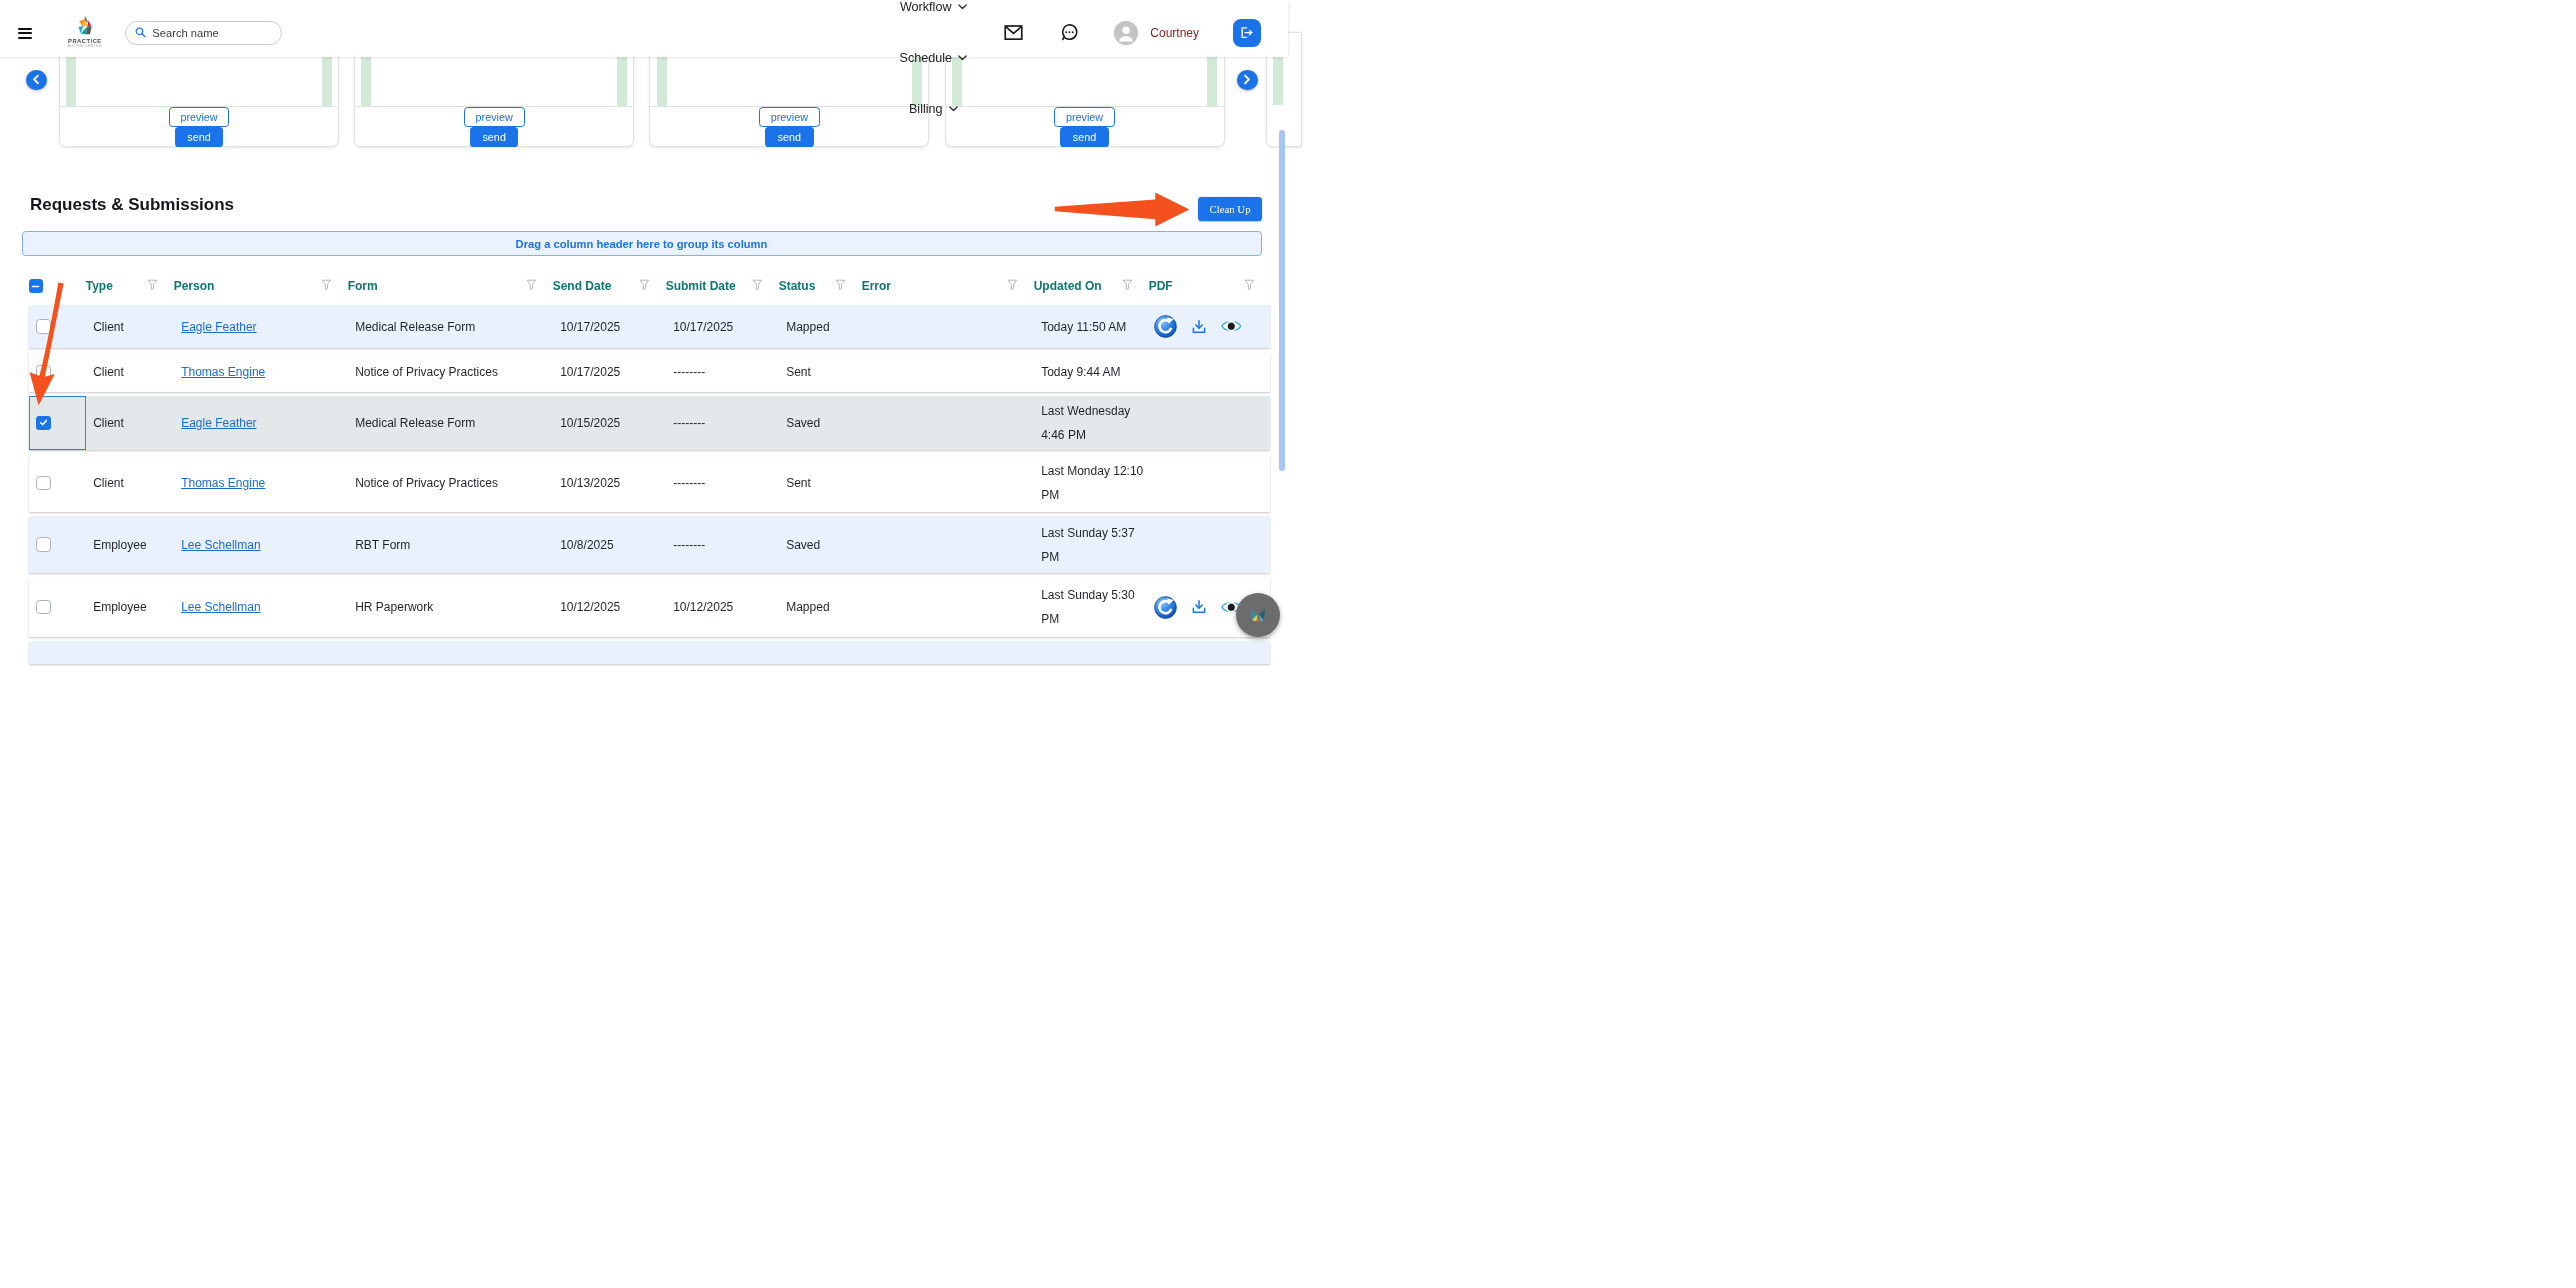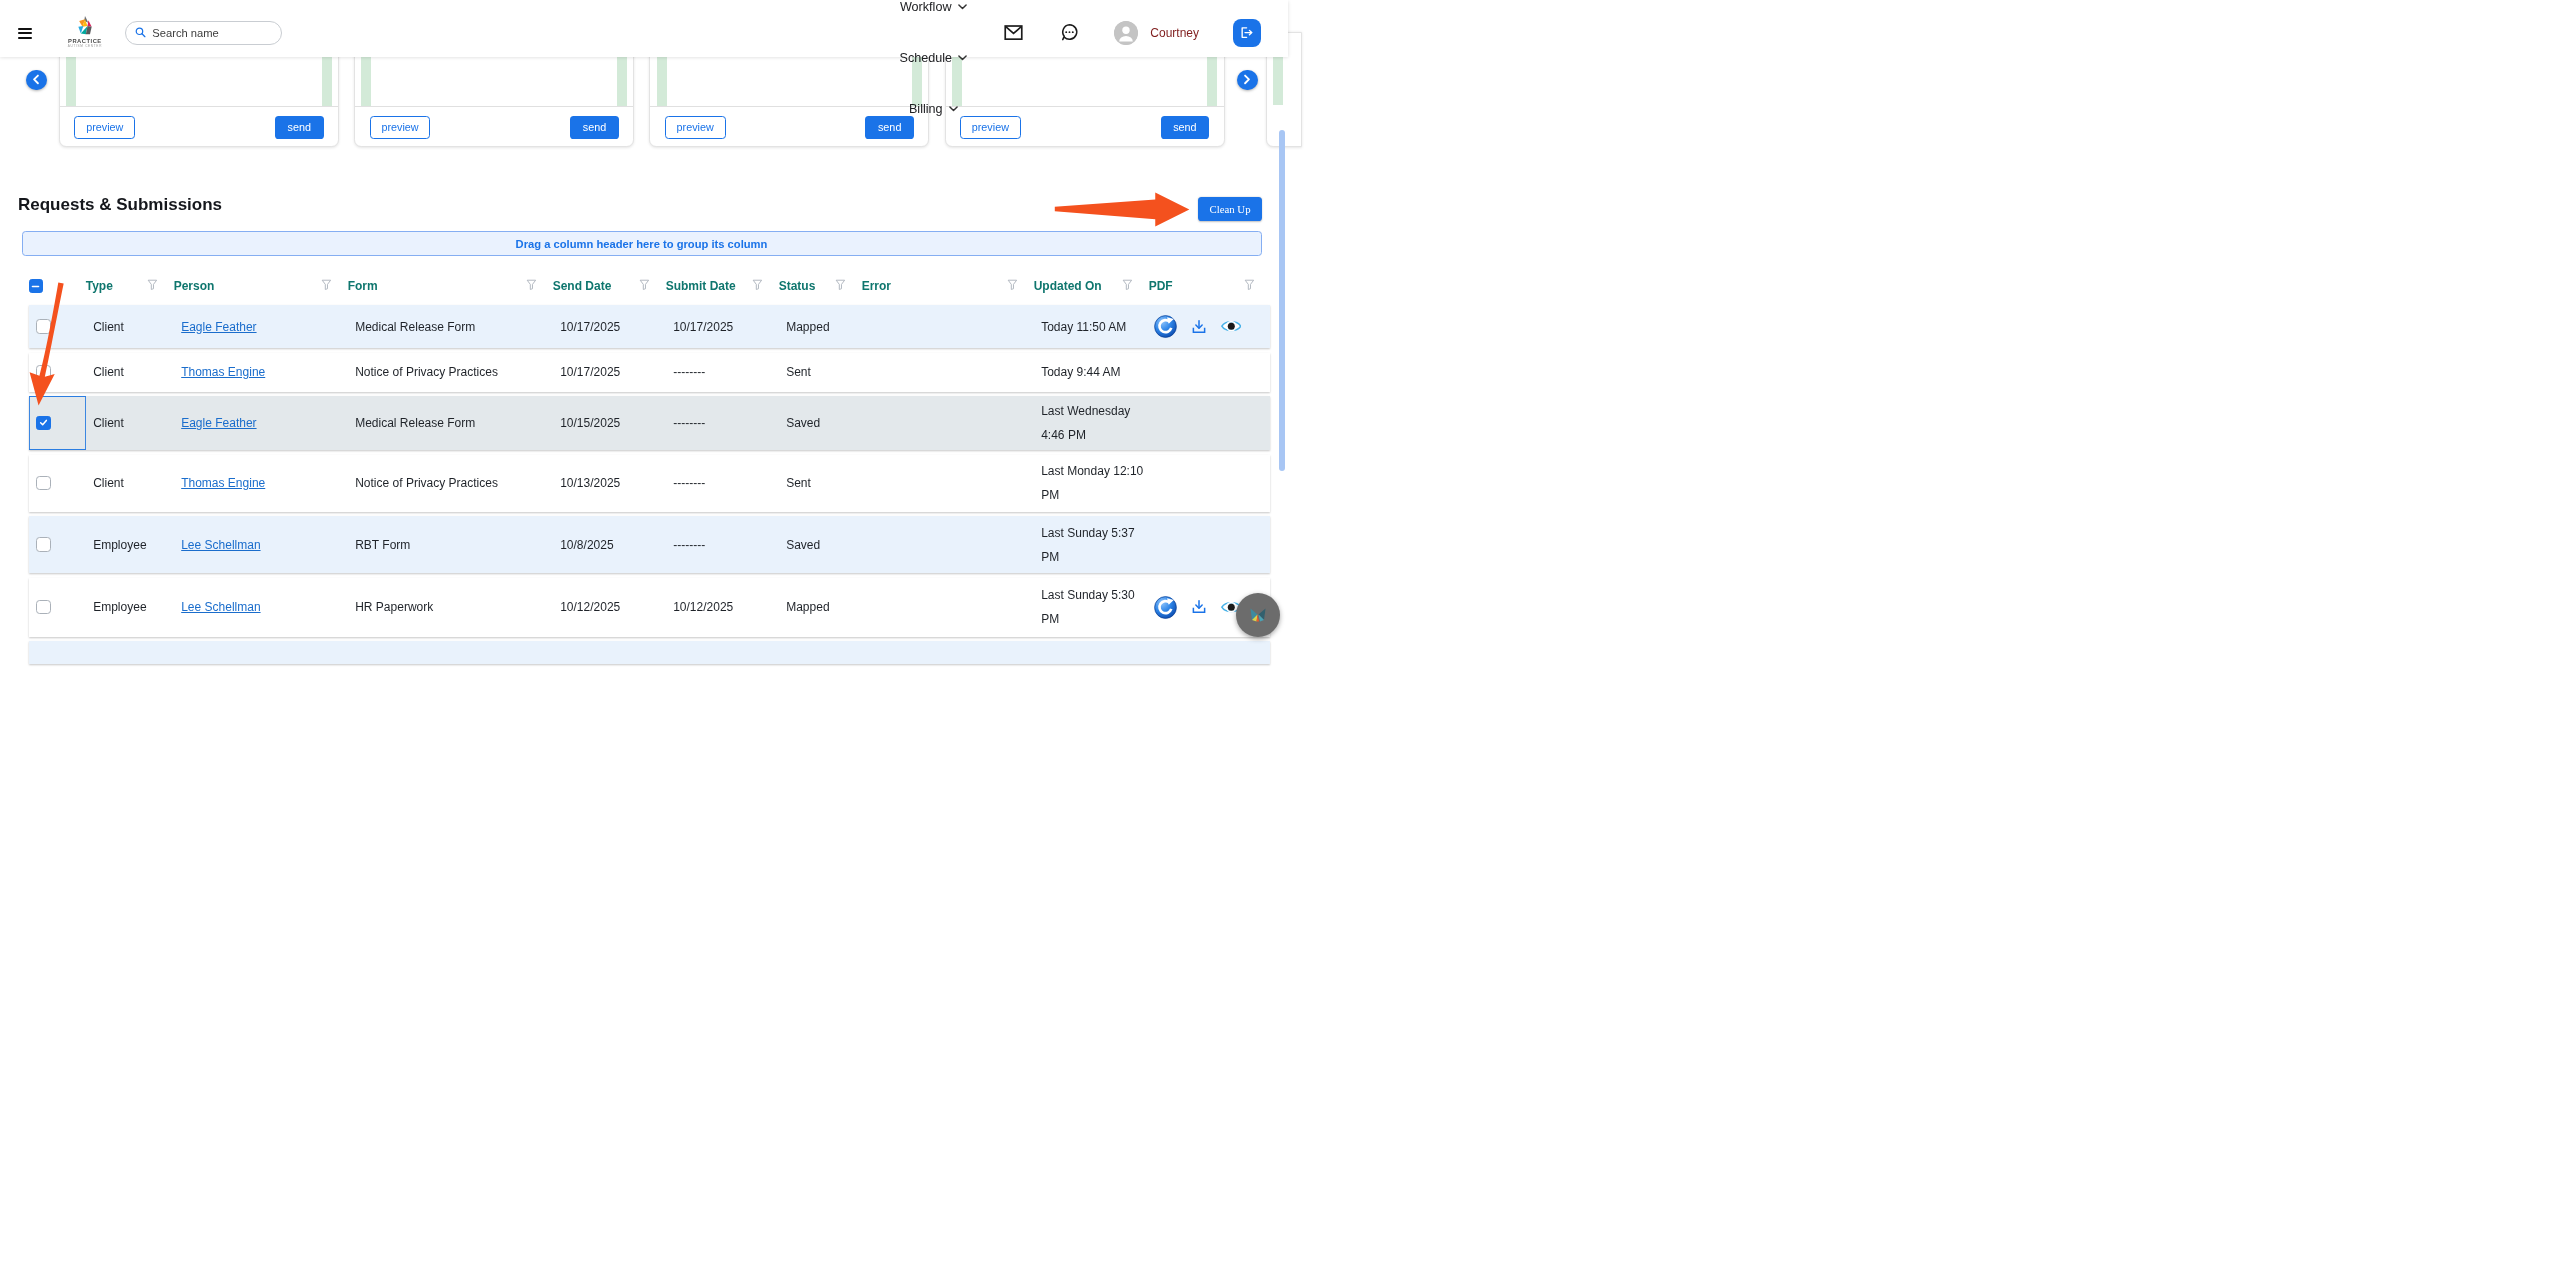--- a/index.html
+++ b/index.html
@@ -29,35 +29,35 @@
     display:flex; align-items:center; justify-content:center; cursor:pointer; }
 
   
   .carousel { position:absolute; left:0; top:57px; width:1288px; height:135px; }
   .cards { position:absolute; left:59px; top:-25px; display:flex; gap:15.2px; }
   .card { width:280px; height:115px; background:#fff; border:0.9px solid #e3e3e3; border-radius:7.2px;
     box-shadow:0 0.9px 2.7px rgba(0,0,0,.1); position:relative; }
   .card-preview { position:relative; height:74px; border-bottom:0.9px solid #e0e0e0; overflow:hidden; border-radius:7.2px 7.2px 0 0; }
   .gbar { position:absolute; top:0; bottom:0; width:10px; background:var(--green); }
   .gbar.l { left:6.3px; } .gbar.r { right:6.3px; }
-  .card-actions { height:40px; display:flex; align-items:center; justify-content:space-between; padding:0 14.4px; }
+  .card-actions { height:40px; display:flex; align-items:center; justify-content:space-between; padding:0 14.4px;flex-direction:column; }
   .btn-preview { height:23px; padding:0 10.8px; font-size:10.8px; color:var(--accent); background:#fff;
     border:0.9px solid var(--accent); border-radius:3.6px; cursor:pointer; font-family:inherit; }
   .btn-send { height:23px; padding:0 12.6px; font-size:10.8px; color:#fff; background:var(--accent);
     border:none; border-radius:3.6px; cursor:pointer; font-family:inherit; }
   .card-sliver { position:absolute; left:1266px; top:-25px; width:36px; height:115px; background:#fff;
     border:0.9px solid #e3e3e3; border-radius:7.2px 0 0 7.2px; box-shadow:0 0.9px 2.7px rgba(0,0,0,.1); overflow:hidden; }
   .card-sliver .gbar { top:0; bottom:41px; }
   .car-arrow { position:absolute; width:20.6px; height:20.6px; border-radius:50%; background:var(--accent);
     display:flex; align-items:center; justify-content:center; cursor:pointer; z-index:5; top:12.6px;
     box-shadow:0 0.9px 2.7px rgba(0,0,0,.3); }
   .car-arrow.left { left:26px; } .car-arrow.right { left:1237px; }
 
   
-  .section-title { position:absolute; left:18px; top:195px; font-size:17px; font-weight:bold; color:#15171c; }
+  .section-title { position:absolute; left:30px; top:195px; font-size:17px; font-weight:bold; color:#15171c; }
   .cleanup-btn { position:absolute; left:1198px; top:197px; width:64px; height:24px; background:var(--accent);
     color:#fff; border:none; border-radius:3.6px; font-size:10.8px; cursor:pointer; font-family:Liberation Serif, serif;
     box-shadow:0 0.9px 1.8px rgba(0,0,0,.25); }
   .group-bar { position:absolute; left:21.5px; top:231px; width:1240px; height:25px; background:#eaf2fe;
     border:0.9px solid #85aef2; border-radius:3.6px; display:flex; align-items:center; justify-content:center;
     font-size:11.2px; font-weight:bold; color:var(--accent); }
 
   
   .grid-cols { display:grid; grid-template-columns:57px 88px 174px 205px 113px 113px 83px 172px 115px 122px; }
   .thead { position:absolute; left:21.5px; top:271px; width:1241px; height:30.5px; align-items:center; }

